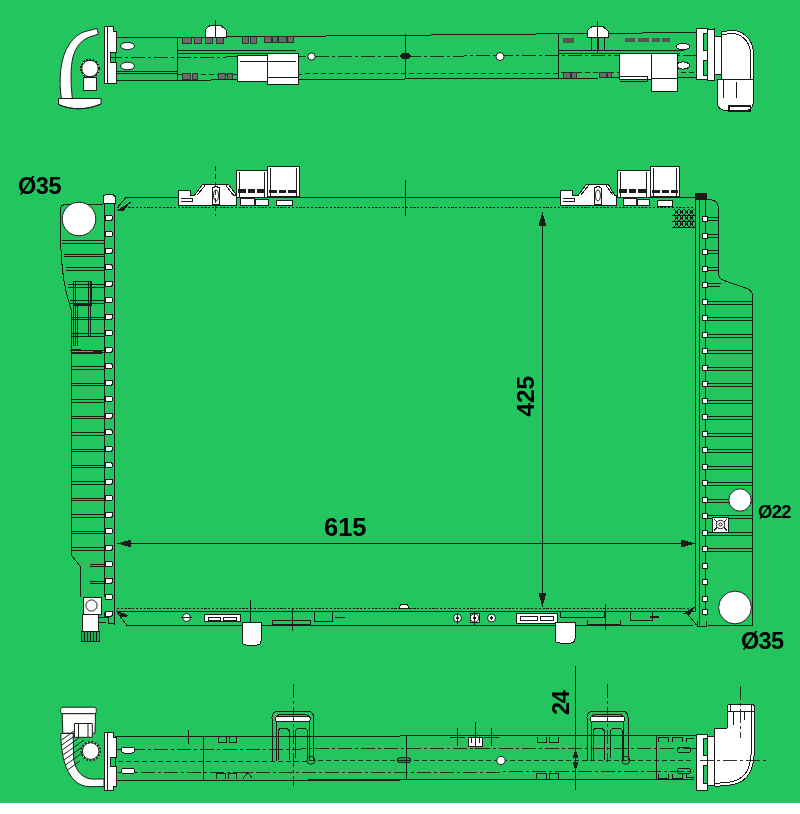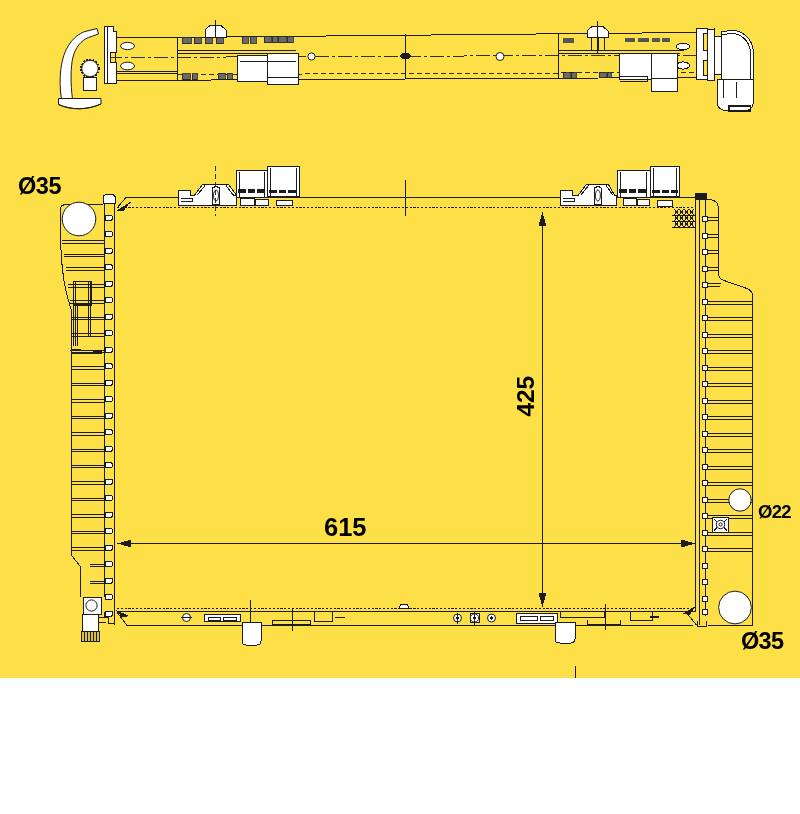--- a/index.html
+++ b/index.html
@@ -1,16 +1,16 @@
 <!DOCTYPE html>
 <html><head>
 <meta charset="utf-8">
 <style>
 html,body{margin:0;padding:0;background:#fff;}
-.wrap{width:800px;height:678px;position:relative;overflow:hidden;background:#fde047;}
+.wrap{width:800px;height:803px;position:relative;overflow:hidden;background:#22c55e;}
 svg{position:absolute;left:0;top:0;}
 text{font-family:"Liberation Sans",sans-serif;font-weight:bold;fill:#000;}
 .ln{stroke:#1c1c1c;stroke-width:1;fill:none;}
 .ln2{stroke:#1c1c1c;stroke-width:1.8;fill:none;}
 .fl{fill:#1c1c1c;stroke:none;}
 .wf{fill:#fff;stroke:#1c1c1c;stroke-width:1;}
 .dd{stroke:#1c1c1c;stroke-width:0.9;fill:none;stroke-dasharray:14 3 3 3;}
 .ds{stroke:#1c1c1c;stroke-width:0.9;fill:none;stroke-dasharray:5 3;}
 .fin{stroke:#1c1c1c;stroke-width:1.6;fill:none;stroke-dasharray:2.2 1.6;}
 .tb{fill:#6a6a6a;stroke:#222;stroke-width:0.8;}

